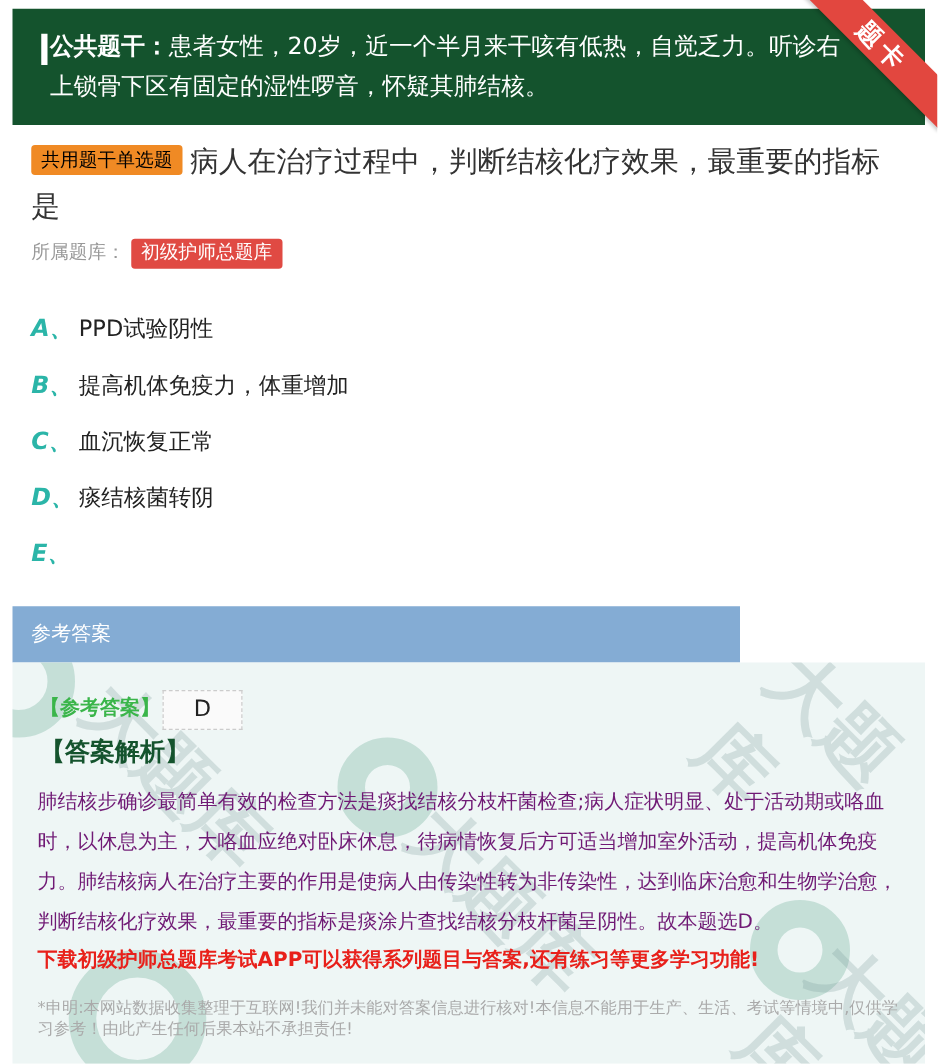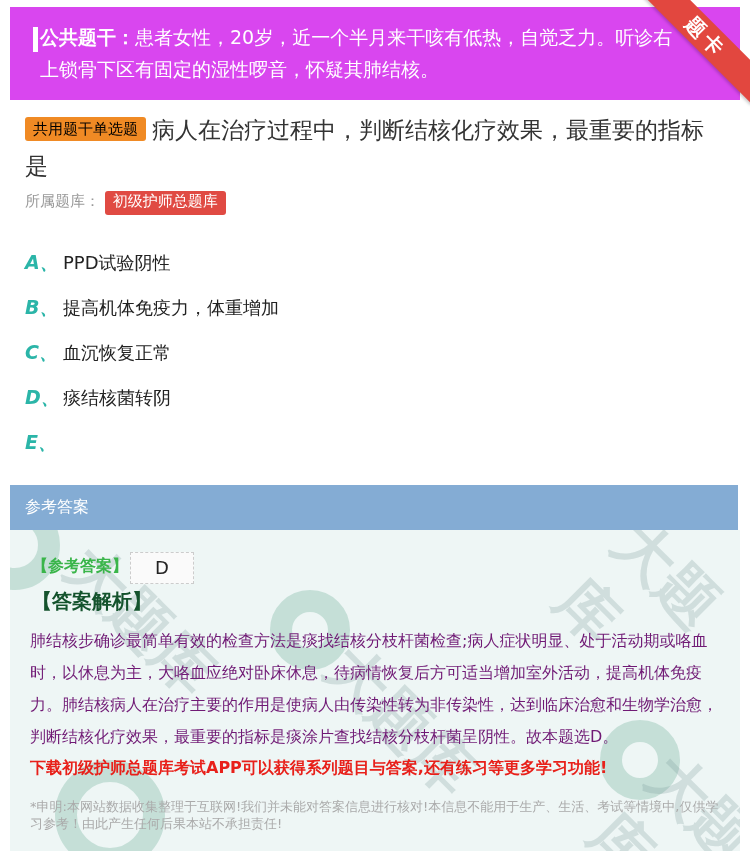--- a/index.html
+++ b/index.html
@@ -1,21 +1,21 @@
 <!DOCTYPE html>
 <html><head>
   <meta charset="utf-8">
   <style>
     * { box-sizing: border-box; margin: 0; padding: 0; }
     html, body { width: 750px; height: 851px; background: #ffffff; overflow: hidden; }
     body { font-family: "DejaVu Sans", "Liberation Sans", sans-serif; color: #333; position: relative; }
 
     .stem {
       position: absolute; left: 10px; top: 7px; width: 730px; height: 93px;
-      background: #d946ef; padding: 14px 60px 0 30px;
+      background: #14532d; padding: 14px 60px 0 30px;
       color: #fff; font-size: 19px; line-height: 32px;
     }
     .stem .bar {
       position: absolute; left: 23px; top: 20px; width: 5px; height: 25px; background: #fff;
     }
     .stem .label { font-weight: bold; }
     .ribbon-wrap {
       position: absolute; right: 0; top: 0; width: 110px; height: 110px; overflow: hidden;
     }
     .ribbon {
@@ -34,21 +34,21 @@
     .tag-red {
       display: inline-block; background: #e04a43; color: #fff; font-size: 15px; line-height: 24px;
       padding: 0 8px; border-radius: 3px; font-family: Liberation Mono, monospace;
     }
 
     .options { position: absolute; left: 25px; top: 240px; }
     .option { height: 45px; display: flex; align-items: center; font-size: 18px; color: #222; }
     .option .letter { width: 38px; color: #2bb5a8; font-weight: bold; font-style: italic; font-size: 19px; }
 
     .answer-header {
-      position: absolute; left: 10px; top: 485px; width: 728px; height: 45px;
+      position: absolute; left: 10px; top: 485px; width: 582px; height: 45px;
       background: #84acd4; color: #fff; font-size: 16px; display: flex; justify-content: space-between;
       align-items: center; padding: 0 15px;
     }
     .answer-body {
       position: absolute; left: 10px; top: 530px; width: 730px; height: 321px;
       background: #eef6f5; overflow: hidden;
     }
     .wm { position: absolute; color: rgba(120,150,150,0.25); font-size: 60px; transform: rotate(45deg); font-weight: bold; }
     .circle-wm { position: absolute; border-radius: 50%; border: 22px solid rgba(120,180,160,0.35); }
     .ans-label { position: absolute; left: 22px; top: 26px; color: #3ab54a; font-weight: bold; font-size: 16px; }

